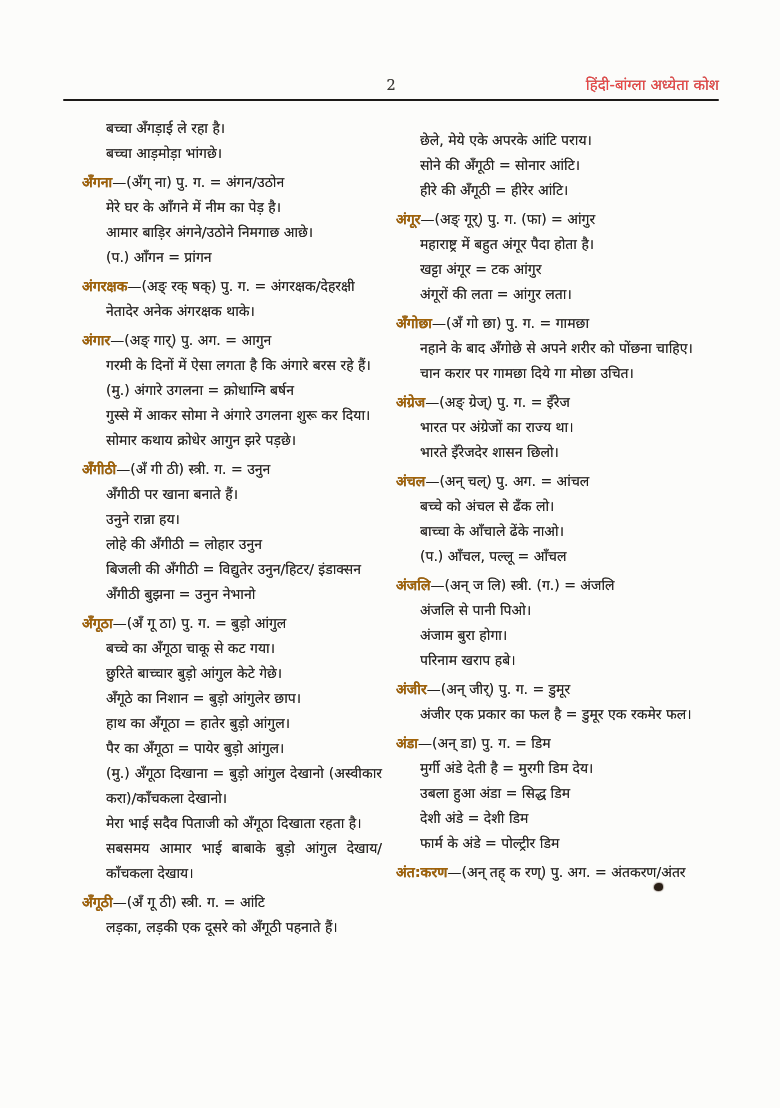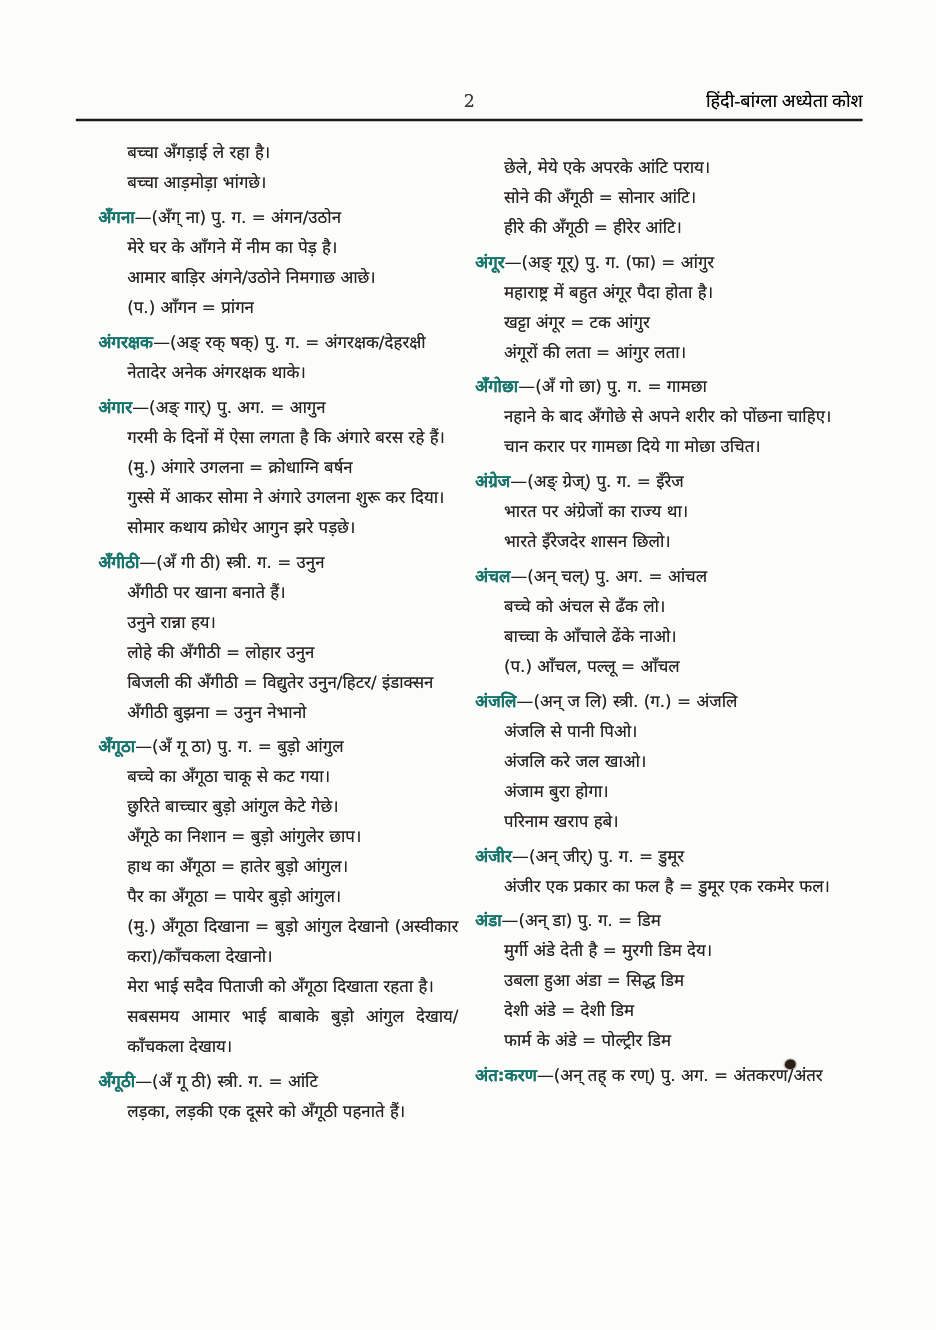--- a/index.html
+++ b/index.html
@@ -16,21 +16,21 @@
   .page-header{
     position:absolute;top:74px;left:63px;right:61px;height:22px;
     font-size:15px;line-height:22px;
   }
   .page-number{
     position:absolute;left:0;right:0;text-align:center;
     font-family:"DejaVu Serif",serif;font-size:14.5px;color:#3a3834;
   }
   .running-title{
     position:absolute;right:0;top:0;
-    font-size:15px;font-weight:500;color:#000000;font-family:Liberation Serif, serif;
+    font-size:15px;font-weight:500;color:#ef4444;
   }
   .header-rule{
     position:absolute;top:99px;left:63px;right:61px;height:2.4px;
     background:#1c1a18;border-radius:1px;
   }
   .content{
     position:absolute;top:116px;left:52px;right:48px;bottom:40px;
     display:flex;
   }
   .col{
@@ -38,21 +38,21 @@
     width:50%;
     font-size:14px;line-height:25px;
   }
   .col-left{padding-left:30px;padding-right:10px;}
   .col-right{padding-left:4px;padding-right:2px;margin-top:12px;}
   .col p{margin:0;text-align:justify;}
   p.entry{
     margin-top:4px;
     padding-left:24px;text-indent:-24px; 
   }
-  p.entry b{font-weight:bold;color:#0f766e;letter-spacing:.1px;}
+  p.entry b{font-weight:bold;color:#a16207;letter-spacing:.1px;}
   p.body{padding-left:24px;}
   .ink-dot{
     position:absolute;left:654px;top:883px;width:9px;height:8px;
     background:#2a1f16;border-radius:55% 45% 50% 50%;
     box-shadow:0 0 1px 1px rgba(60,40,25,.35);
   }
 </style>
 </head>
 <body>
 
@@ -111,21 +111,20 @@
         <p class="body"><span>चान करार पर गामछा दिये गा मोछा उचित।</span></p>
         <p class="entry"><b>अंग्रेज</b><span>—(अङ् ग्रेज्) पु. ग. = इँरेज</span></p>
         <p class="body"><span>भारत पर अंग्रेजों का राज्य था।</span></p>
         <p class="body"><span>भारते इँरेजदेर शासन छिलो।</span></p>
         <p class="entry"><b>अंचल</b><span>—(अन् चल्) पु. अग. = आंचल</span></p>
         <p class="body"><span>बच्चे को अंचल से ढँक लो।</span></p>
         <p class="body"><span>बाच्चा के आँचाले ढेंके नाओ।</span></p>
         <p class="body"><span>(प.) आँचल, पल्लू = आँचल</span></p>
         <p class="entry"><b>अंजलि</b><span>—(अन् ज लि) स्त्री. (ग.) = अंजलि</span></p>
         <p class="body"><span>अंजलि से पानी पिओ।</span></p>
-        <p class="body"><span>अंजलि करे जल खाओ।</span></p>
         <p class="body"><span>अंजाम बुरा होगा।</span></p>
         <p class="body"><span>परिनाम खराप हबे।</span></p>
         <p class="entry"><b>अंजीर</b><span>—(अन् जीर्) पु. ग. = डुमूर</span></p>
         <p class="body"><span>अंजीर एक प्रकार का फल है = डुमूर एक रकमेर फल।</span></p>
         <p class="entry"><b>अंडा</b><span>—(अन् डा) पु. ग. = डिम</span></p>
         <p class="body"><span>मुर्गी अंडे देती है = मुरगी डिम देय।</span></p>
         <p class="body"><span>उबला हुआ अंडा = सिद्ध डिम</span></p>
         <p class="body"><span>देशी अंडे = देशी डिम</span></p>
         <p class="body"><span>फार्म के अंडे = पोल्ट्रीर डिम</span></p>
         <p class="entry"><b>अंत:करण</b><span>—(अन् तह् क रण्) पु. अग. = अंतकरण/अंतर</span></p>

